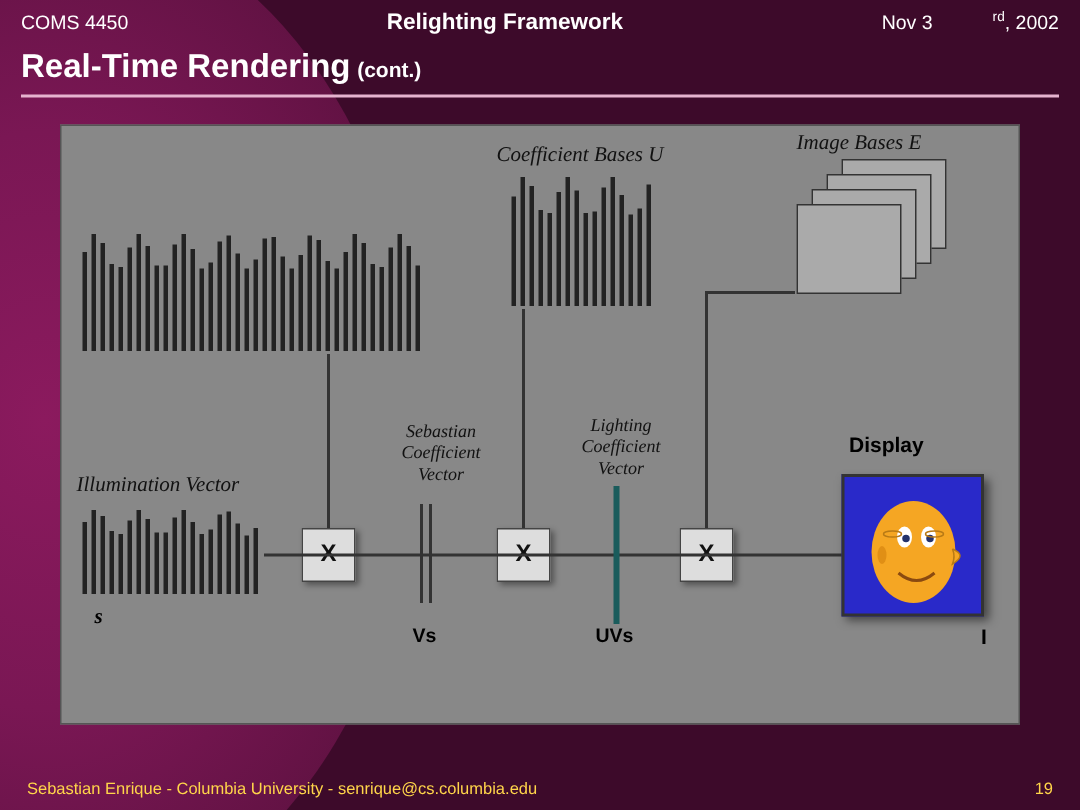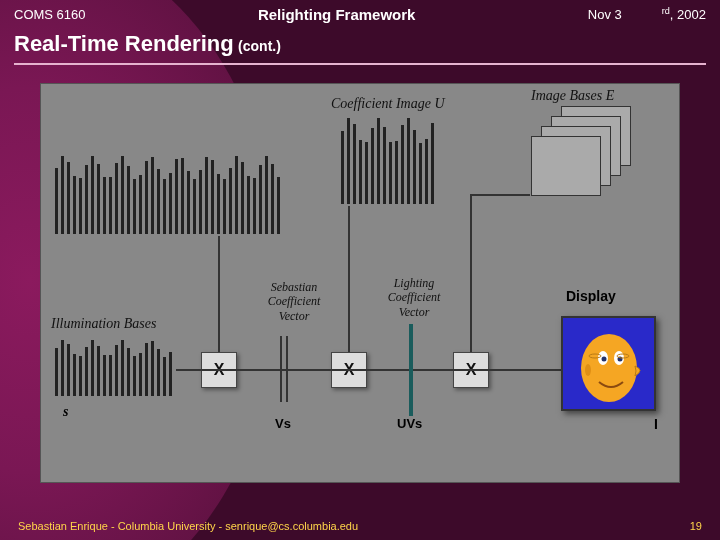--- a/index.html
+++ b/index.html
@@ -149,21 +149,21 @@
     font-size: 11px;
   }
   sup { font-size: 0.7em; margin-left: 40px; }
 </style>
 </head>
 <body>
 
 <div class="bg-oval"></div>
 
 <div class="header">
-  <div>COMS 6160</div>
+  <div>COMS 4450</div>
   <div class="center">Relighting Framework</div>
   <div>
     <span>Nov 3</span><sup>rd</sup><span>, 2002</span>
   </div>
 </div>
 
 <div class="title-row">
   <span class="title">Real-Time Rendering</span>
   <span class="sub"> (cont.)</span>
 </div>
@@ -207,21 +207,21 @@
         <span style="height: 77.5764px;"></span>
         <span style="height: 72.3225px;"></span>
         <span style="height: 58.2456px;"></span>
         <span style="height: 55.9685px;"></span>
         <span style="height: 68.8271px;"></span>
         <span style="height: 77.9835px;"></span>
         <span style="height: 70.0236px;"></span>
         <span style="height: 56.6086px;"></span>
       </div>
 
-    <div class="label" style="left:290px; top:12px;">Coefficient Image U</div>
+    <div class="label" style="left:290px; top:12px;">Coefficient Bases U</div>
 
     <div class="bars" id="bars-u" style="left:300px; top:32px; height:88px; width:100px;">
         <span style="height: 73.1px;"></span>
         <span style="height: 85.5299px;"></span>
         <span style="height: 79.75px;"></span>
         <span style="height: 64.2278px;"></span>
         <span style="height: 61.7034px;"></span>
         <span style="height: 75.875px;"></span>
         <span style="height: 85.9812px;"></span>
         <span style="height: 77.2164px;"></span>
@@ -237,21 +237,21 @@
 
     <div class="label" style="left:490px; top:4px;">Image Bases  E</div>
 
     <div class="image-stack" style="left:490px; top:22px;">
       <div class="imgplane" style="left:30px; top:0;"></div>
       <div class="imgplane" style="left:20px; top:10px;"></div>
       <div class="imgplane" style="left:10px; top:20px;"></div>
       <div class="imgplane" style="left:0; top:30px;"></div>
     </div>
 
-    <div class="label" style="left:10px; top:232px;">Illumination Bases</div>
+    <div class="label" style="left:10px; top:232px;">Illumination Vector</div>
 
     <div class="bars" id="bars-illum" style="left:14px; top:254px; height:58px; width:120px;">
         <span style="height: 47.6px;"></span>
         <span style="height: 55.6939px;"></span>
         <span style="height: 51.9302px;"></span>
         <span style="height: 41.8228px;"></span>
         <span style="height: 40.179px;"></span>
         <span style="height: 49.407px;"></span>
         <span style="height: 55.9878px;"></span>
         <span style="height: 50.2804px;"></span>

